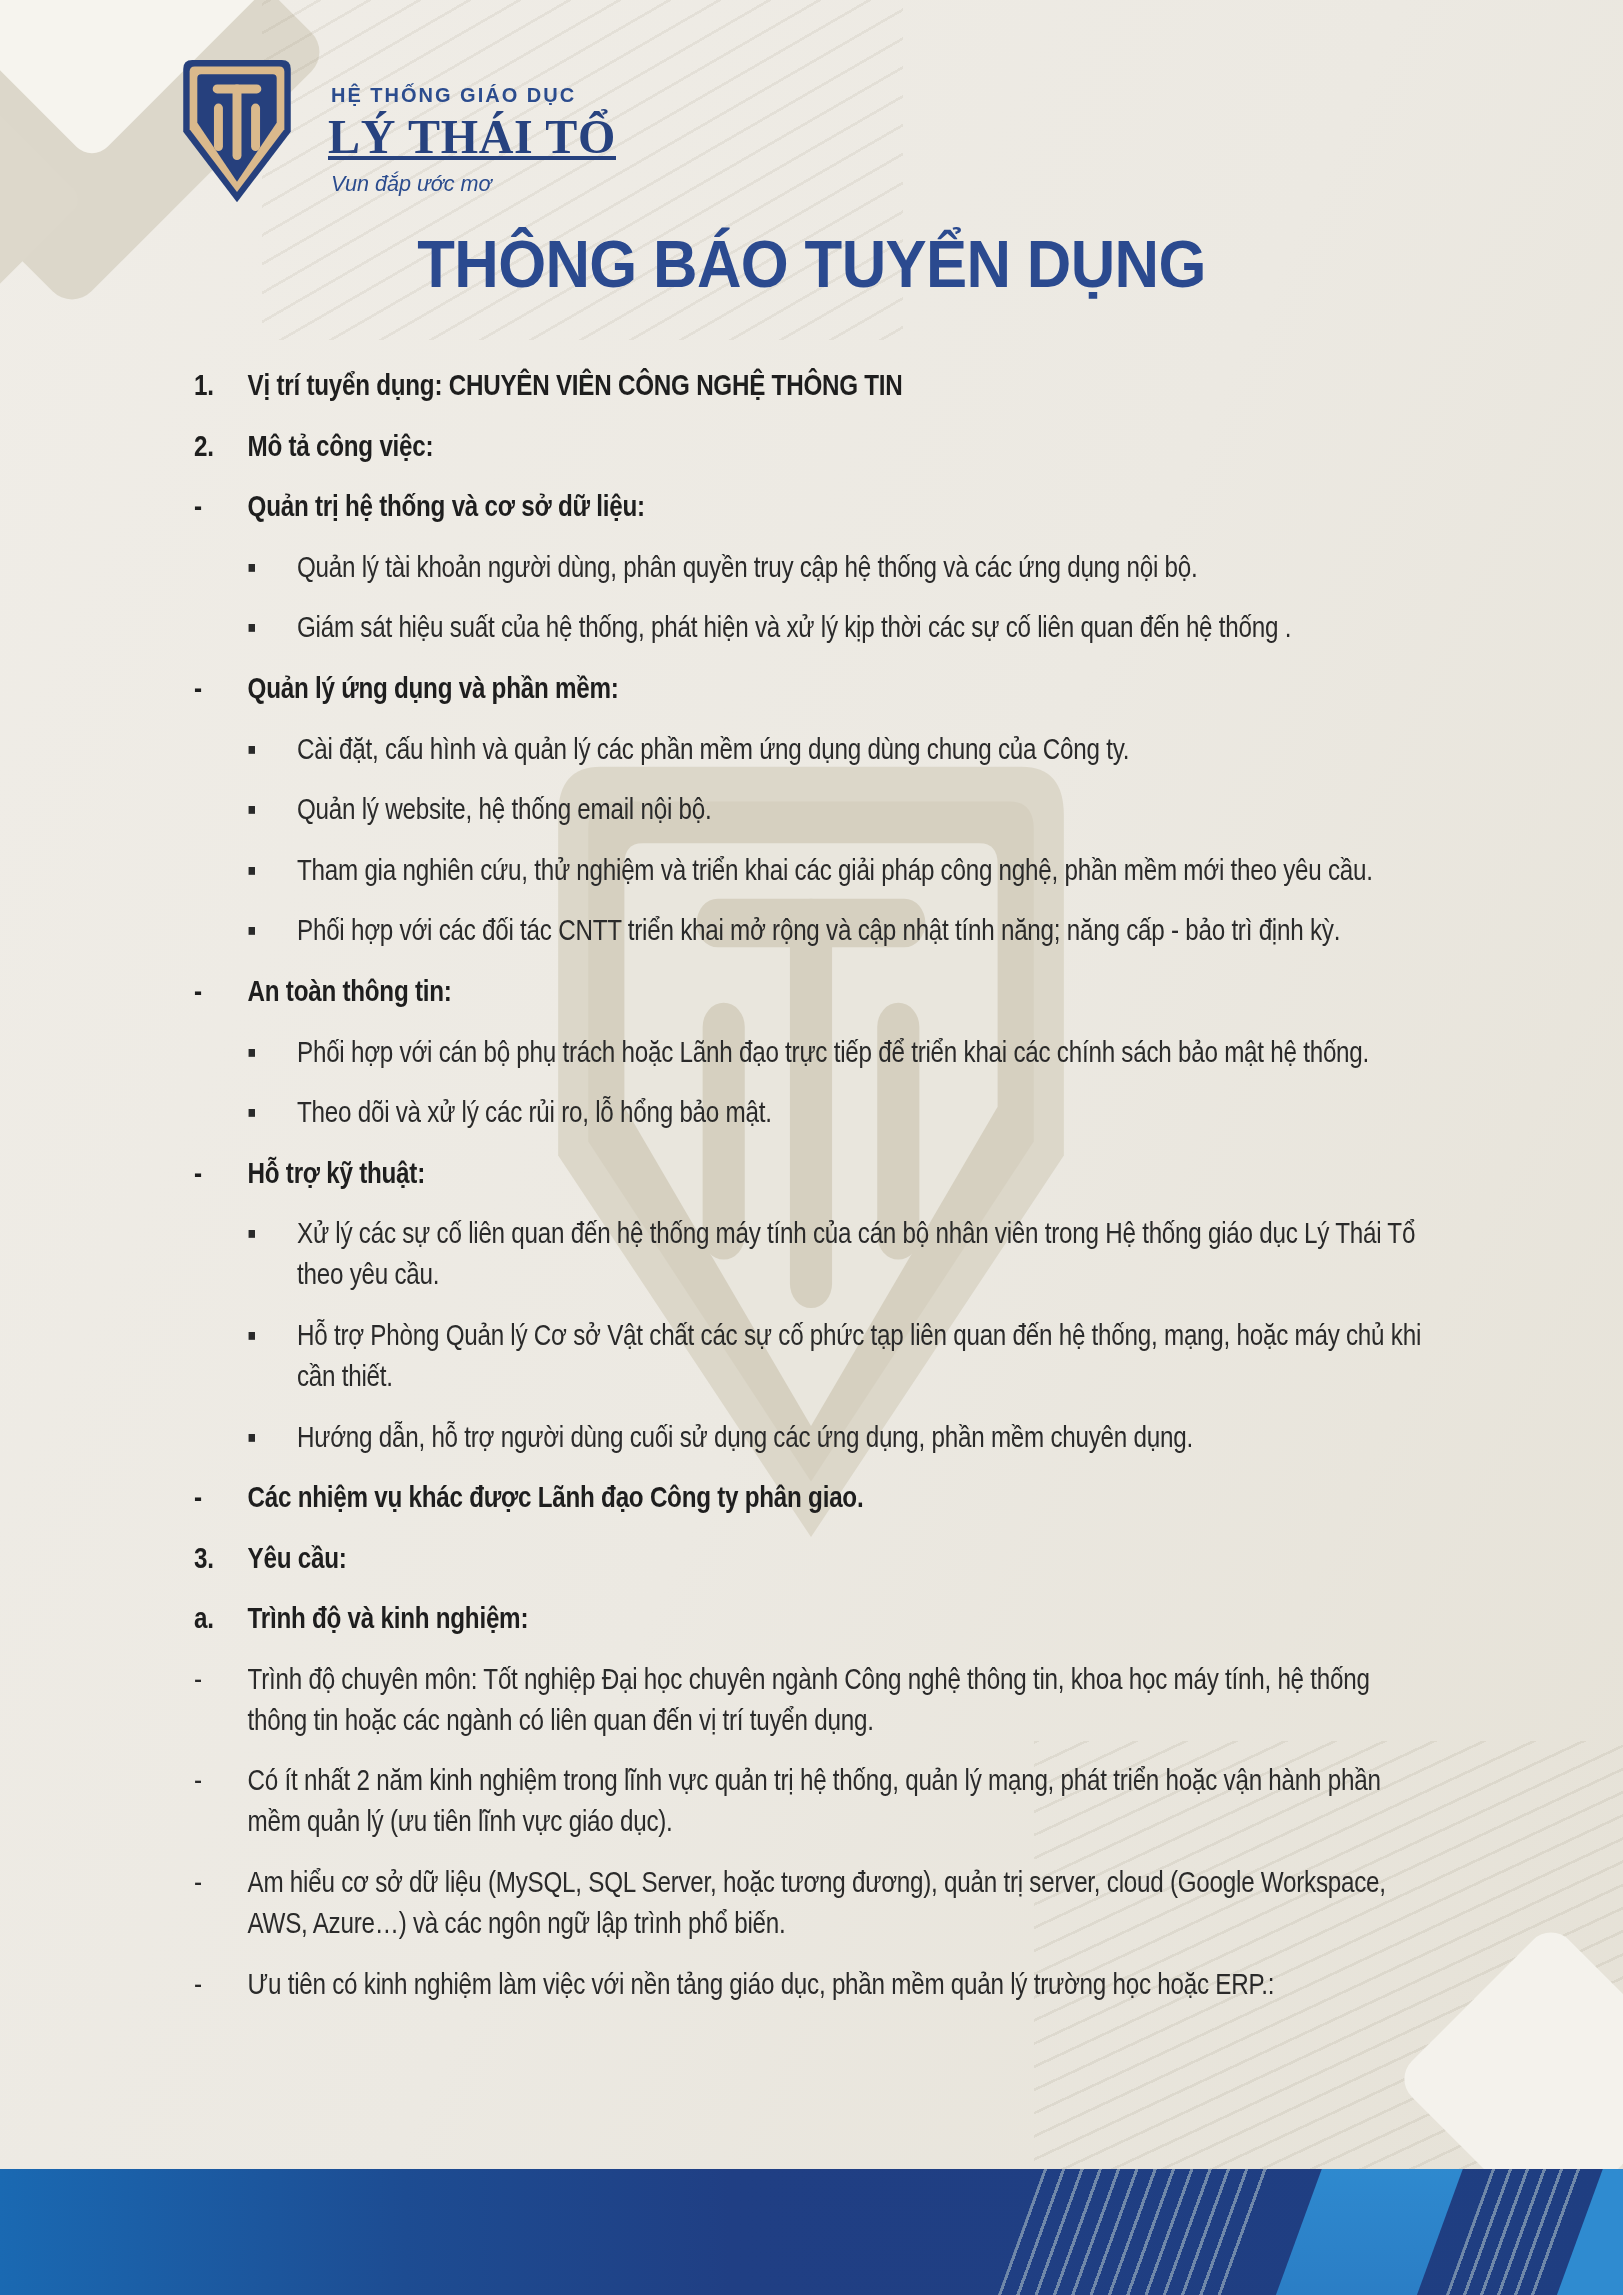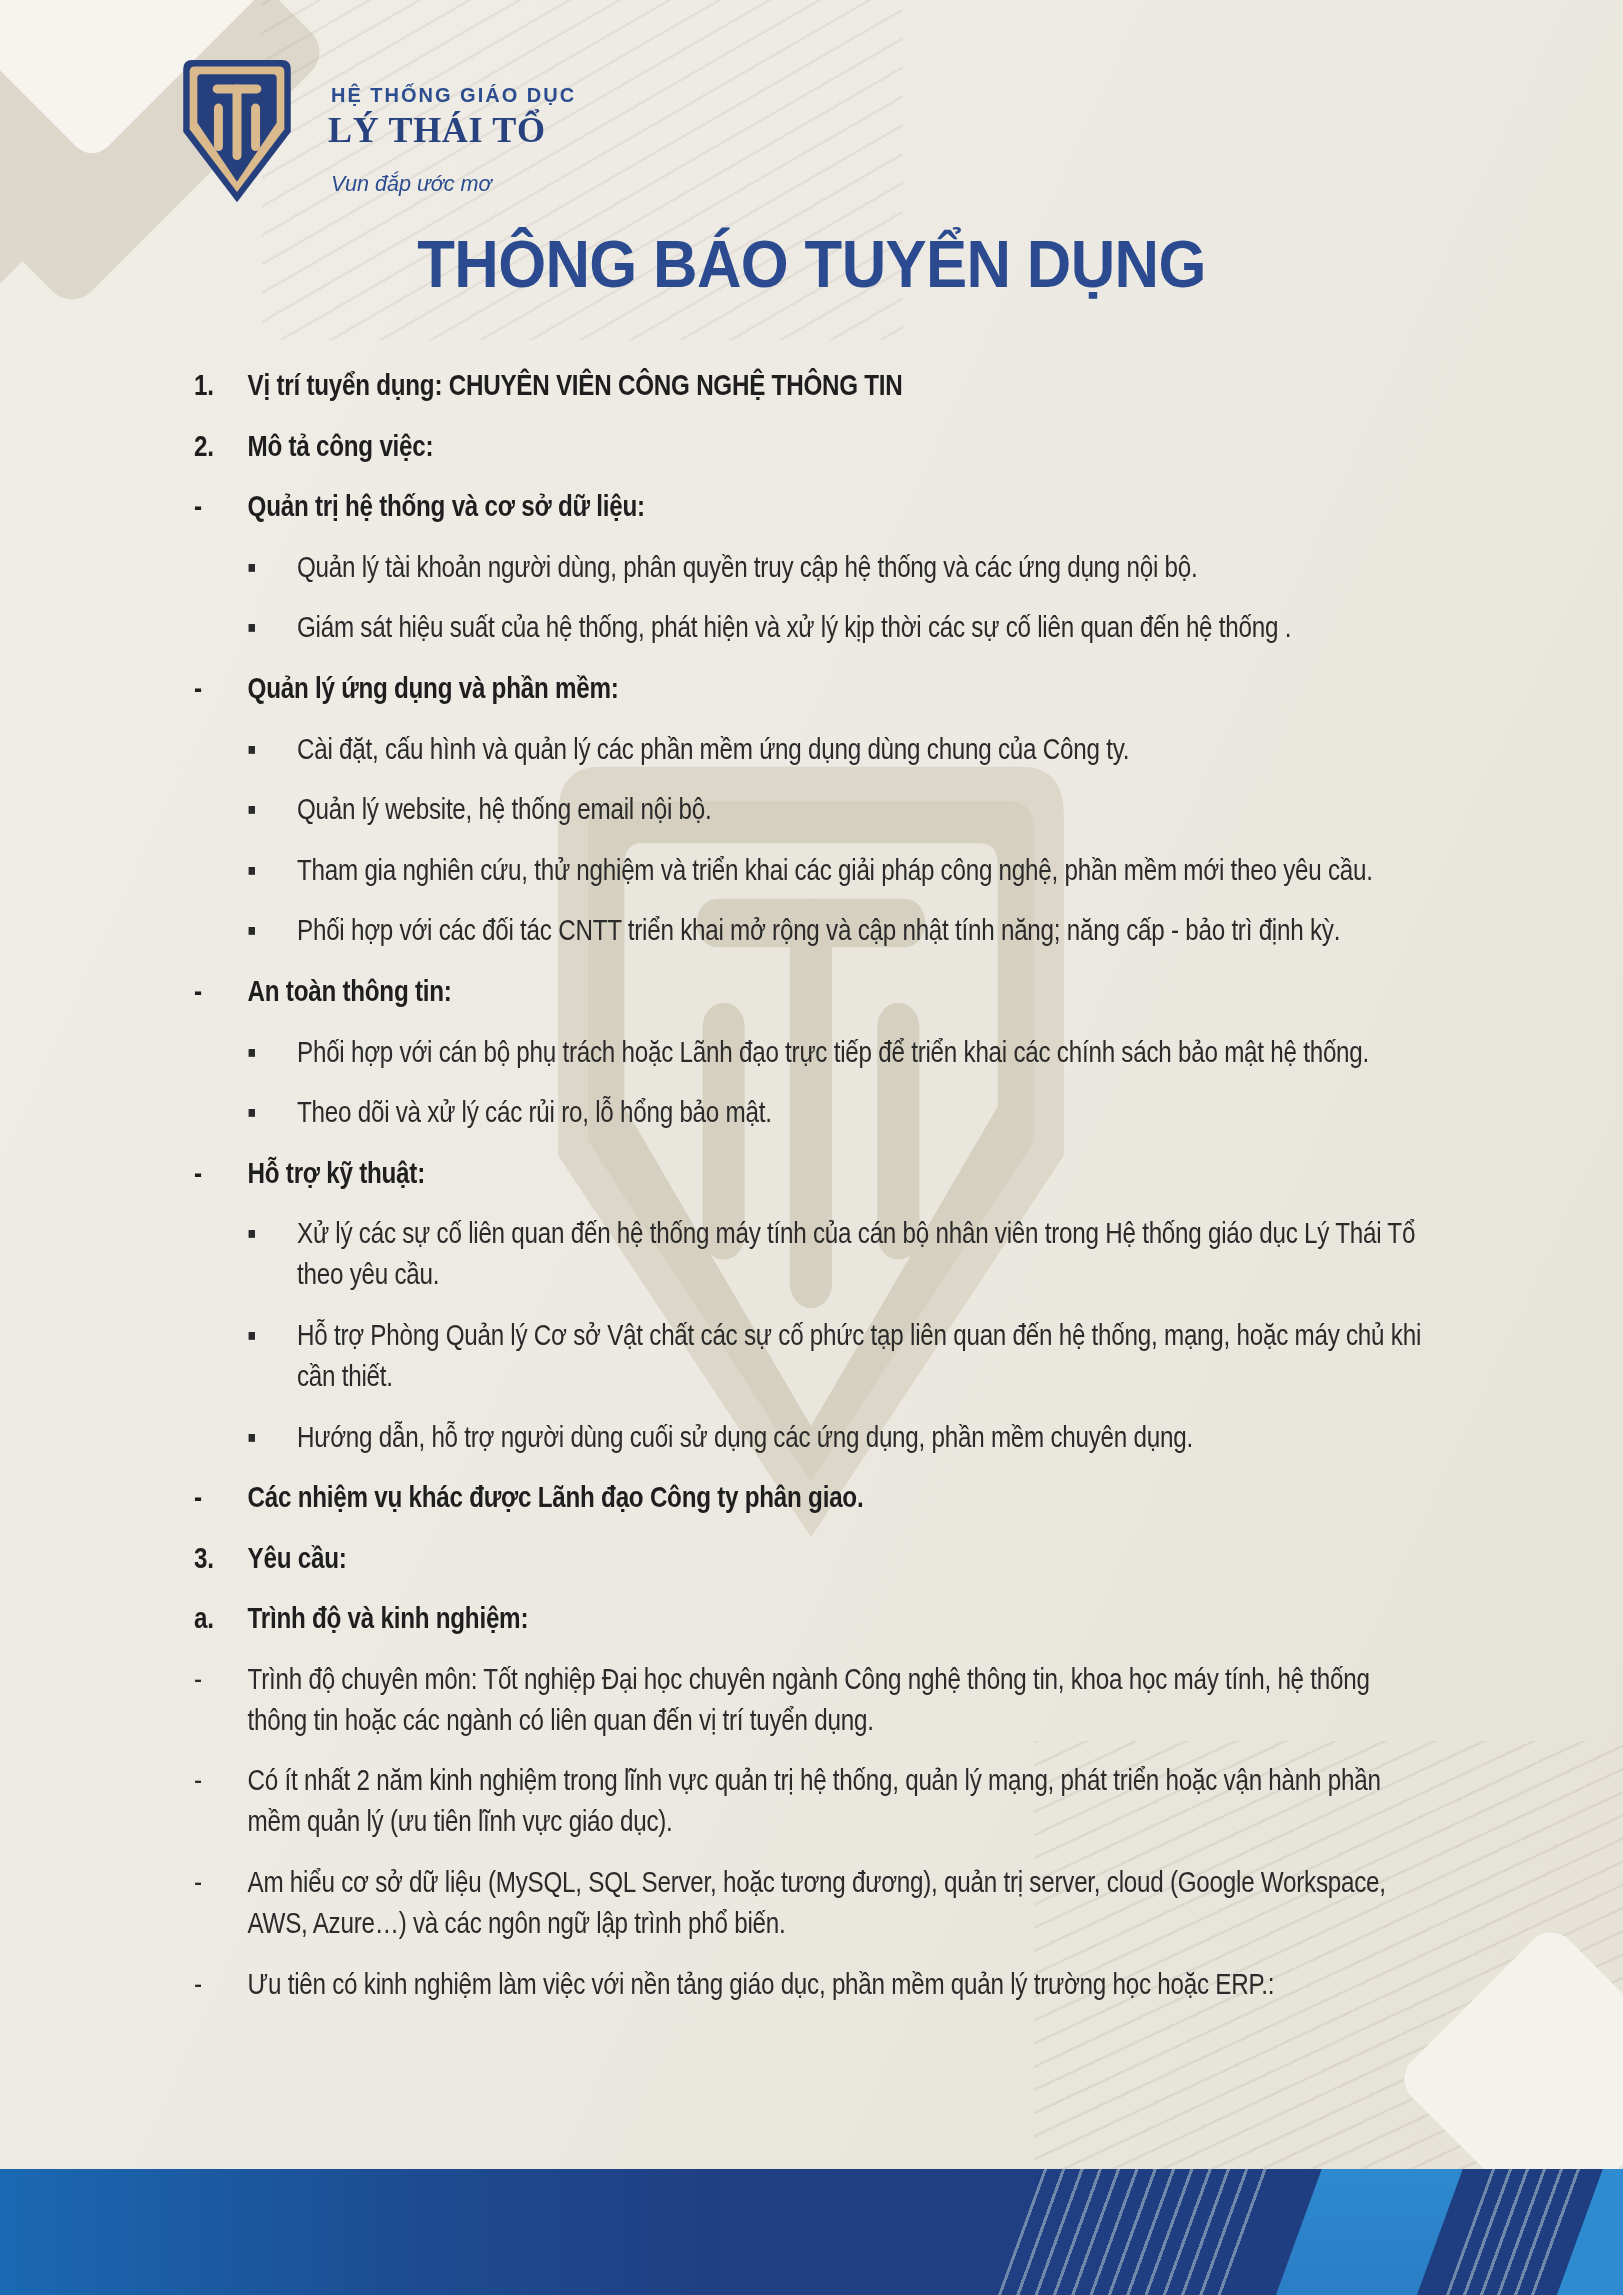--- a/index.html
+++ b/index.html
@@ -18,21 +18,21 @@
   .pins-right{right:0;top:1741px;width:589px;height:429px;
     background:repeating-linear-gradient(155deg,rgba(150,142,120,0.14) 0 2.6px,transparent 2.6px 21px);}
   .deco-peak{right:-39px;bottom:105px;width:222px;height:222px;transform:rotate(45deg);background:#f4f2ec;border-radius:25px;}
   
   .watermark{position:absolute;left:510px;top:746px;z-index:1;
     --c1:#DCD7C9;--c2:#D6D0C0;--c3:#E9E6DD;}
   
   .logo-shield{position:absolute;left:173px;top:56px;z-index:3;
     --c1:#26407D;--c2:#DAB98C;--c3:#26407D;}
   .logo-org{position:absolute;left:331px;top:84px;font-size:20px;font-weight:bold;letter-spacing:2px;color:#2B4C8E;z-index:3;}
-  .logo-name{position:absolute;left:328px;top:109px;font-family:"Liberation Serif",serif;font-size:36px;font-weight:bold;letter-spacing:0.7px;color:#27427F;z-index:3;}
+  .logo-name{position:absolute;left:328px;top:109px;font-family:"Liberation Serif",serif;font-size:48px;font-weight:bold;letter-spacing:0.7px;color:#27427F;z-index:3;text-decoration:underline;}
   .logo-slogan{position:absolute;left:331px;top:171px;font-size:21.6px;font-style:italic;font-weight:normal;color:#2B4C8E;z-index:3;}
   
   .title{position:absolute;left:0;top:225px;width:100%;text-align:center;
     font-size:67px;font-weight:bold;letter-spacing:-0.7px;color:#2B4A8F;
     transform:scaleX(0.92);z-index:3;}
   
   .content{position:absolute;left:194px;top:364px;width:1505px;
     transform:scaleX(0.824);transform-origin:0 0;z-index:3;}
   .li-row{display:flex;align-items:flex-start;margin-bottom:19.6px;
     font-size:29.4px;line-height:41px;letter-spacing:-0.3px;color:#2a2a2a;}

